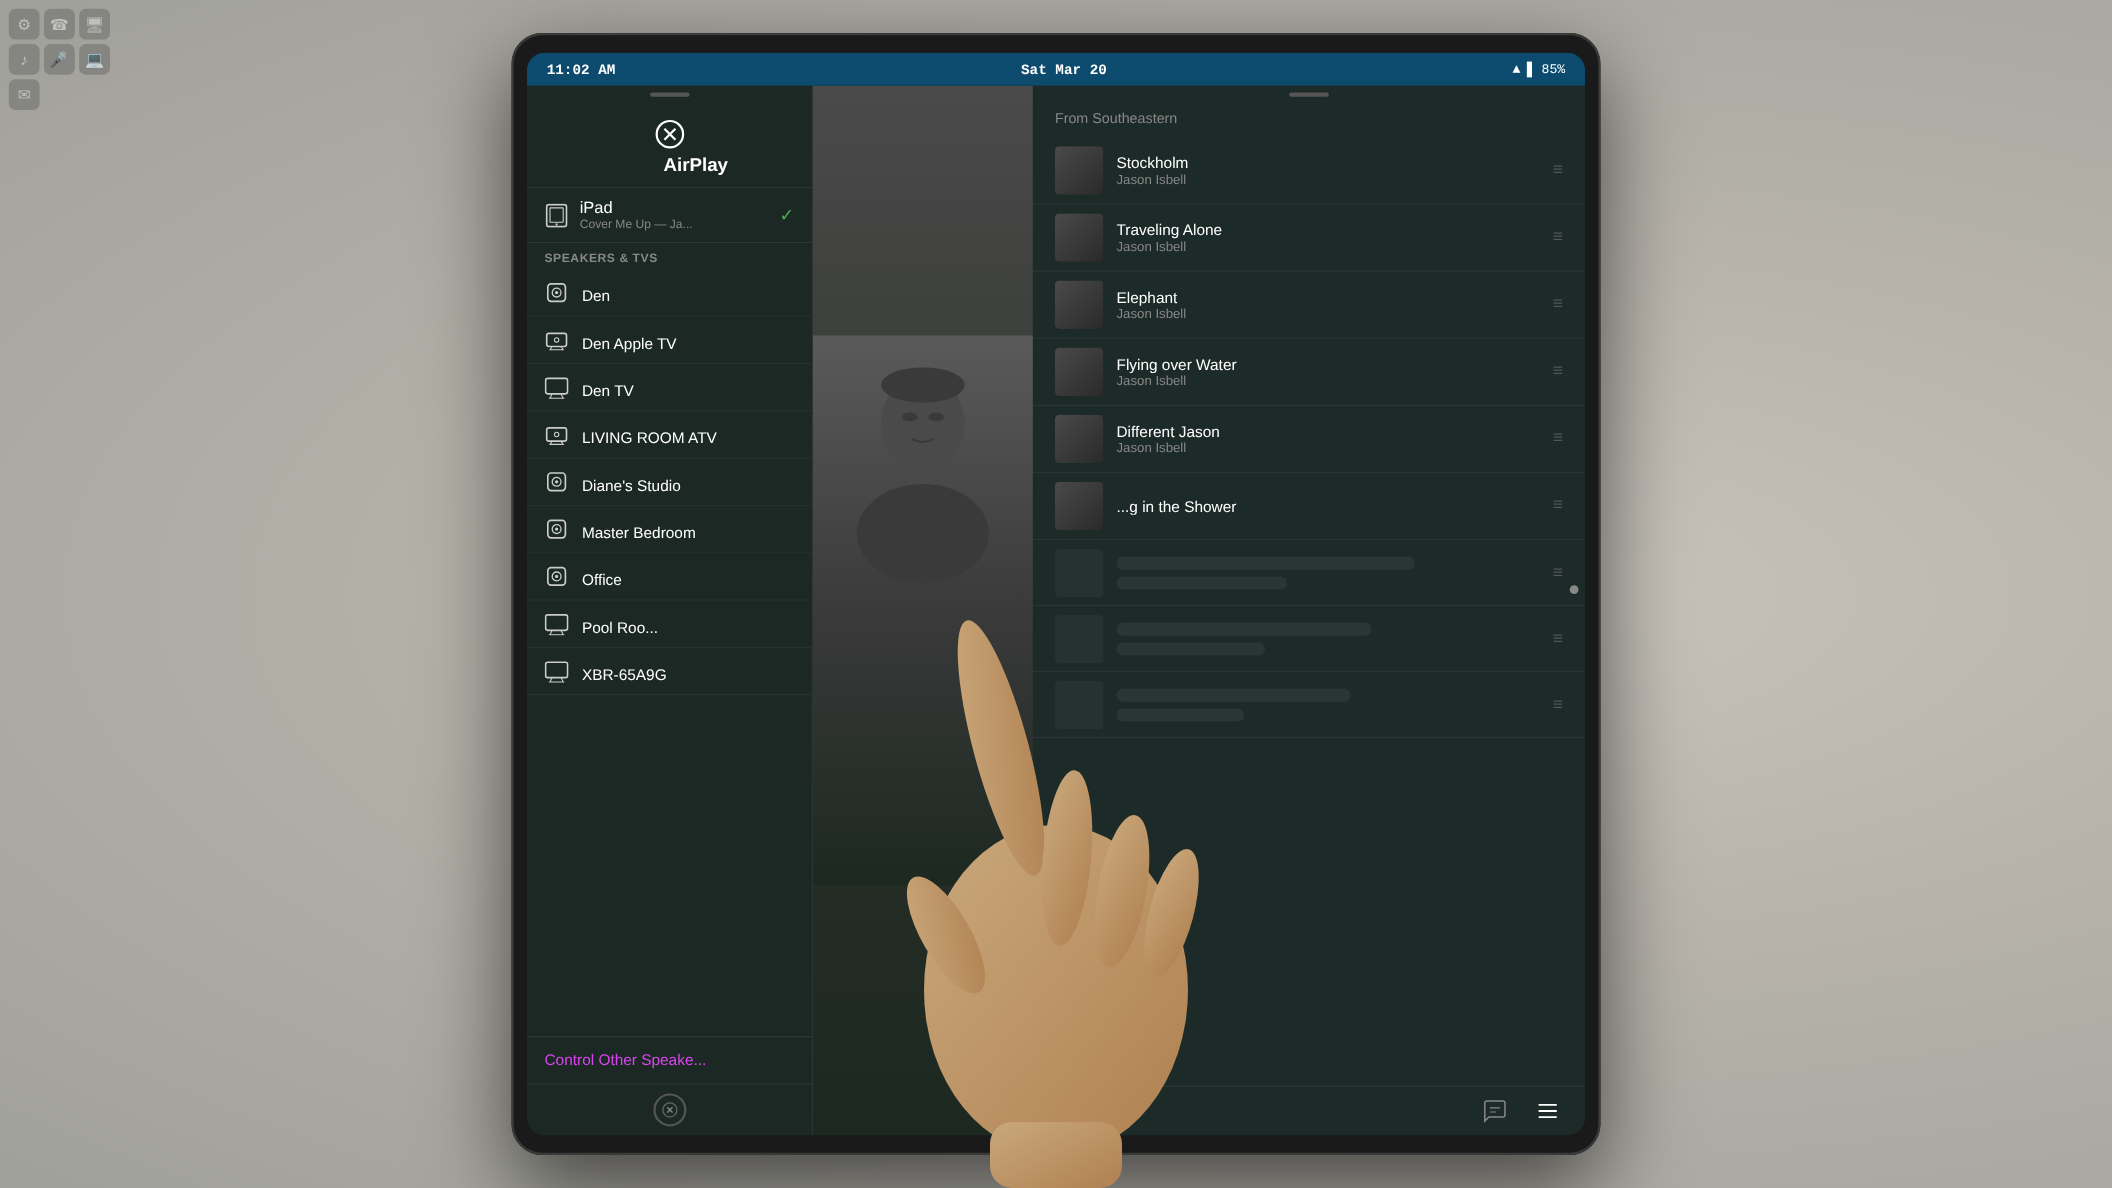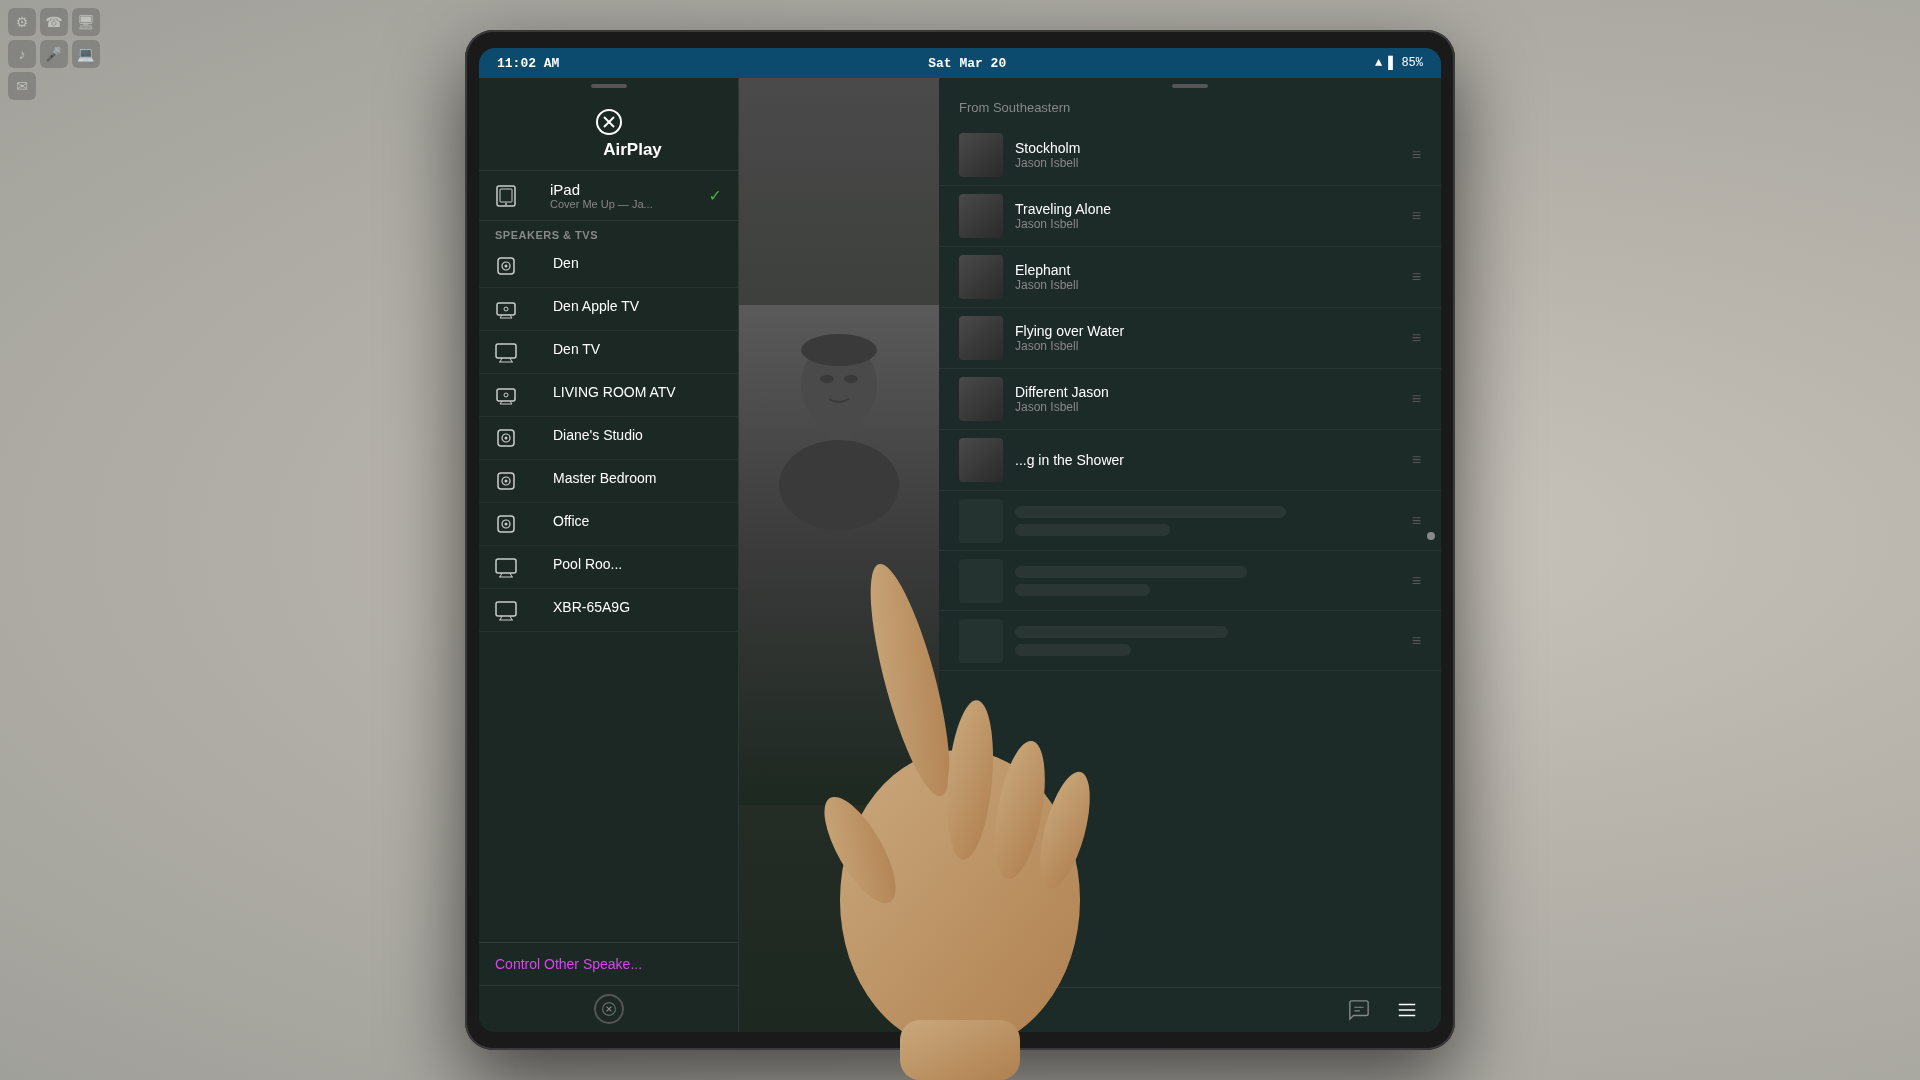--- a/index.html
+++ b/index.html
@@ -108,21 +108,20 @@
       font-size: 17px;
       font-weight: 600;
       margin-left: 48px;
     }
 
     .current-device {
       display: flex;
       align-items: center;
       padding: 10px 16px;
       border-bottom: 1px solid rgba(255,255,255,0.08);
-      gap: 23px;
     }
     .device-icon {
       width: 22px;
       height: 22px;
       margin-right: 10px;
       color: #ccc;
       flex-shrink: 0;
     }
     .device-info {
       flex: 1;
@@ -156,25 +155,24 @@
     }
 
     .device-list {
       flex: 1;
       overflow-y: auto;
     }
     .device-list::-webkit-scrollbar { width: 0; }
 
     .device-item {
       display: flex;
-      align-items: flex-start;
+      align-items: flex-end;
       padding: 10px 16px;
       border-bottom: 1px solid rgba(255,255,255,0.05);
       cursor: pointer;
-      gap: 24px;
     }
     .device-item .device-icon {
       margin-right: 12px;
     }
     .device-item-name {
       color: #fff;
       font-size: 14px;
     }
 
     .control-other {

